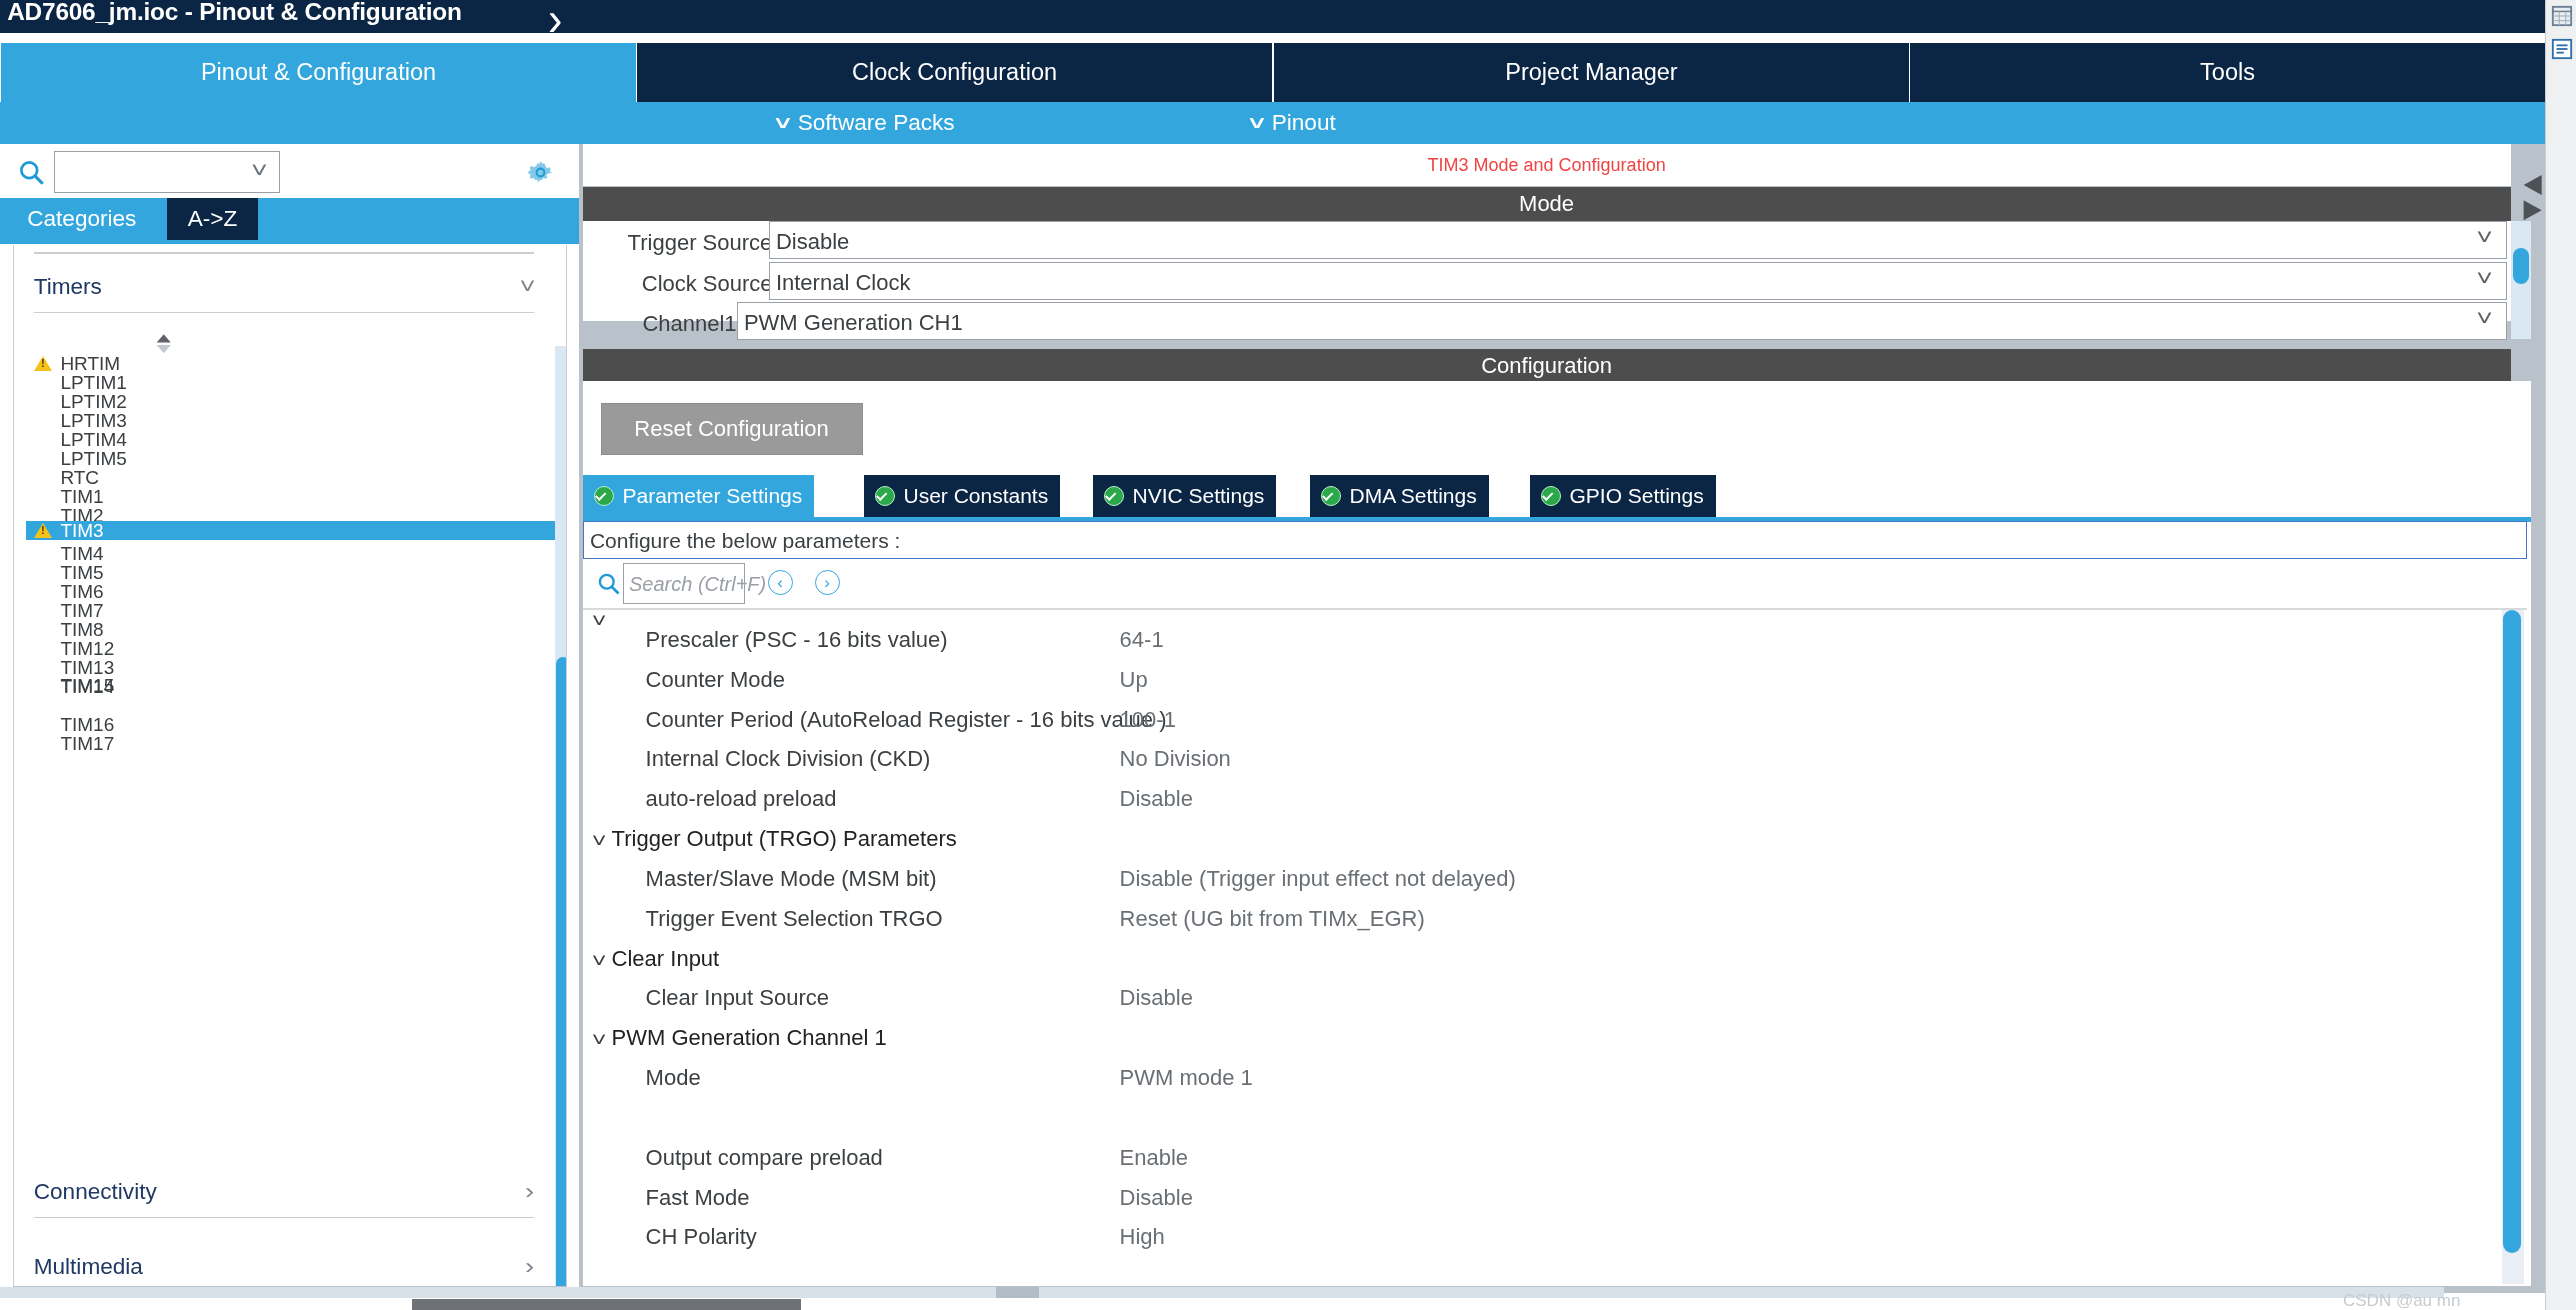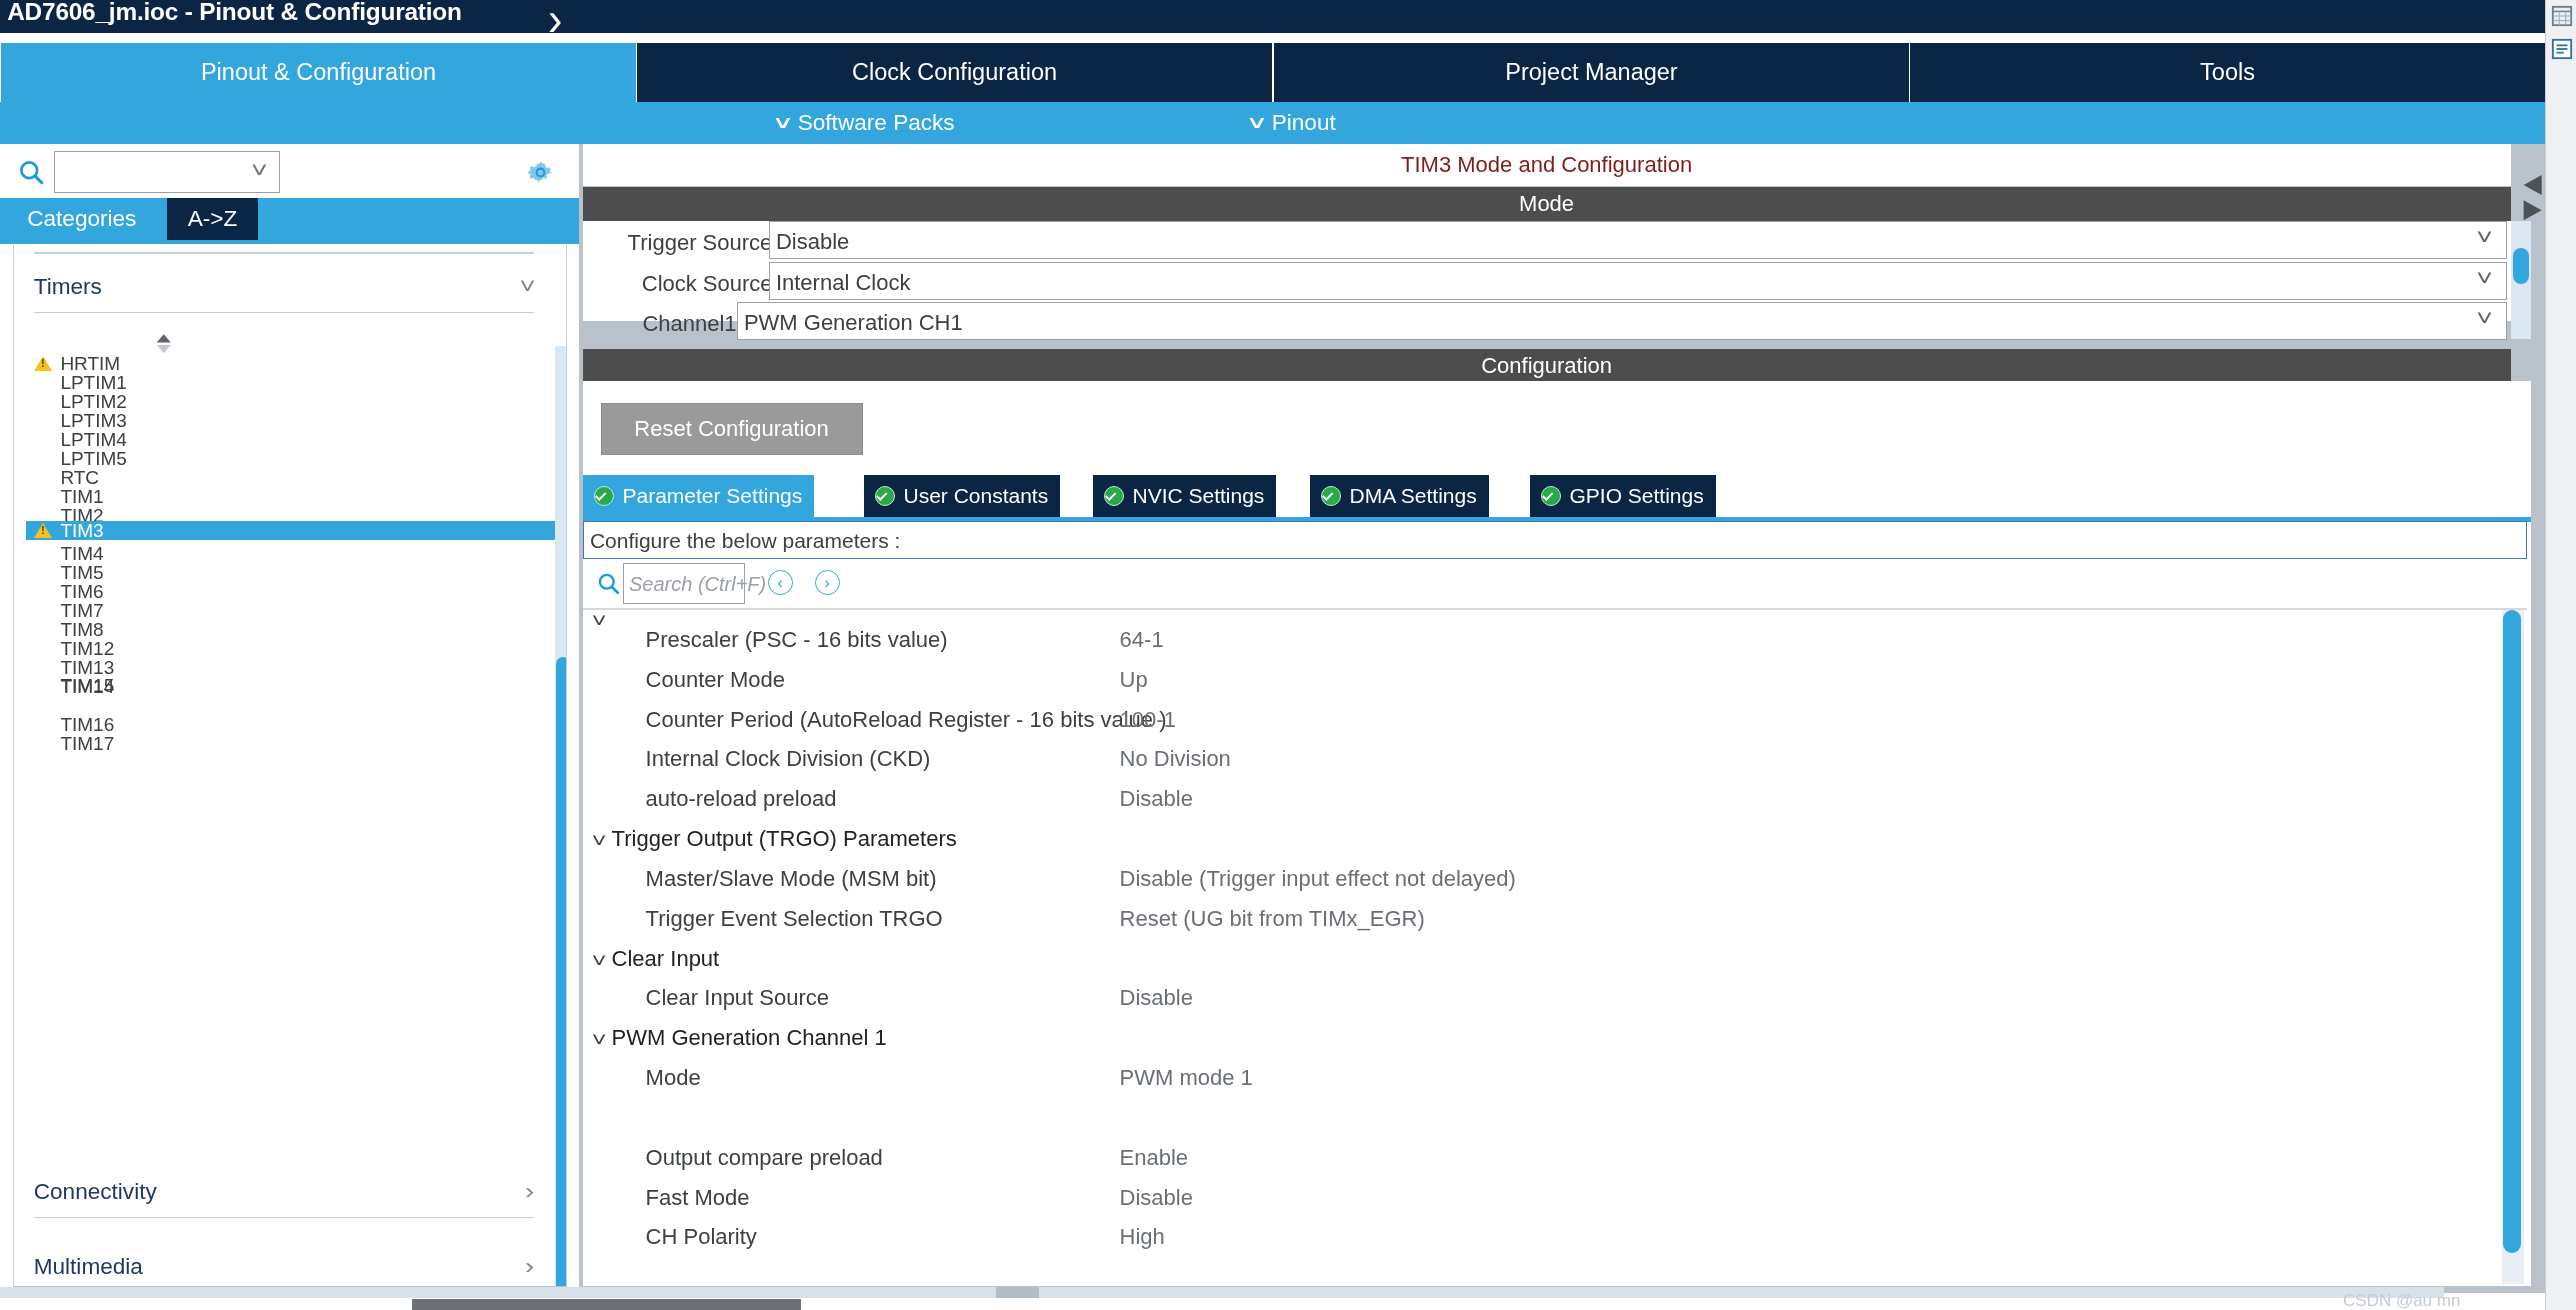--- a/index.html
+++ b/index.html
@@ -152,21 +152,21 @@
   
   .main {
     position:absolute; left:579px; top:144px; width:1966px; height:1150px;
     background:#b9c2ca;
   }
   .m-titlebar {
     position:absolute; left:3.6px; top:0; width:1928px; height:42px;
     background:#ffffff;
     display:flex; align-items:center; justify-content:center;
   }
-  .m-titlebar span { font-size:22px; color:#7f1d1d; }
+  .m-titlebar span { font-size:18px; color:#ef4444; }
 
   .m-modehdr {
     position:absolute; left:3.6px; top:43px; width:1928px; height:34px;
     background:#4d4d4d; color:#fff; font-size:22px;
     display:flex; align-items:center; justify-content:center;
   }
 
   .m-modebody {
     position:absolute; left:3.6px; top:77px; width:1928px; height:100px;
     background:#ffffff;

